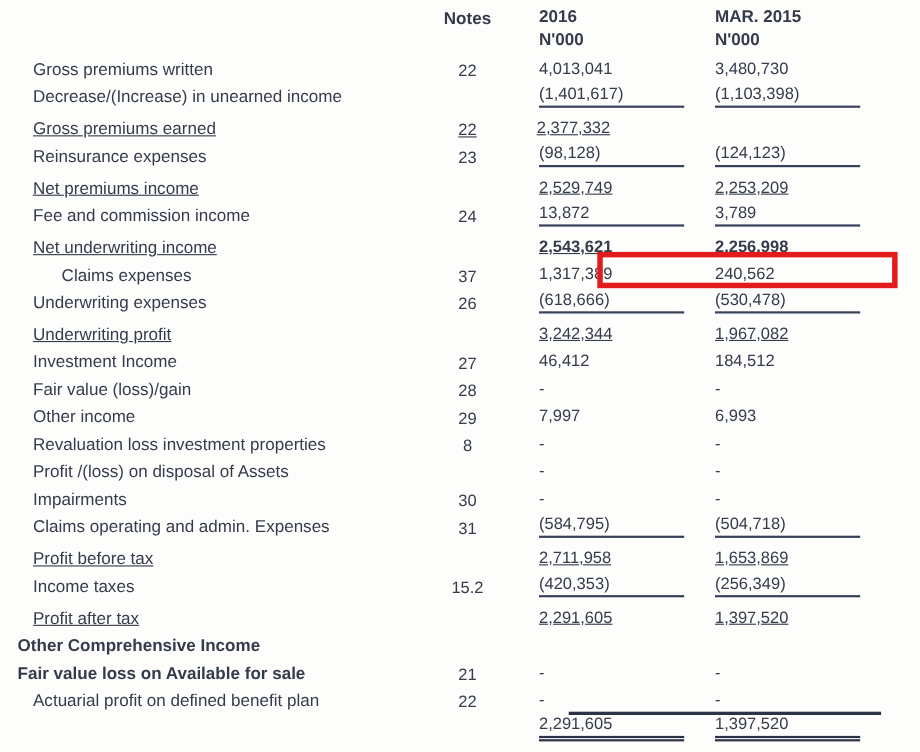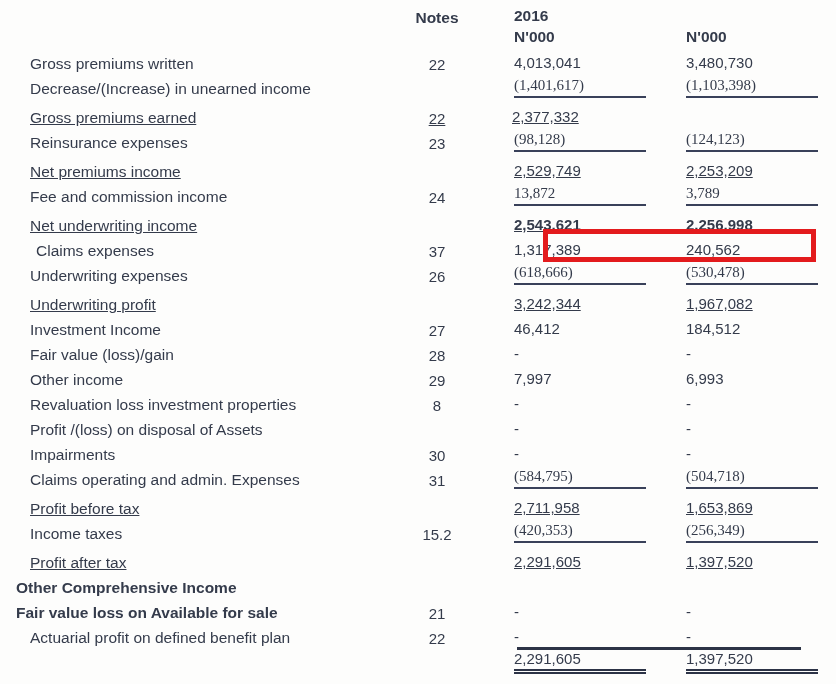--- a/index.html
+++ b/index.html
@@ -21,21 +21,20 @@
     overflow:hidden;
     background:var(--bg);
     box-sizing:border-box;
     padding-top:3px;
   }
   .row{
     display:flex;
     align-items:flex-end;
     height:25px;
     position:relative;
-    gap:12px;
   }
   .row.gap{margin-top:4px;text-decoration:underline;}
   .label{
     flex:0 0 390px;
     box-sizing:border-box;
     padding-left:30px;
     font-size:15.5px;
     white-space:nowrap;
     overflow:hidden;
   }
@@ -53,24 +52,24 @@
   .v1{flex:0 0 132px;margin-left:30px;}
   .v2{flex:0 0 132px;margin-left:28px;}
   .val.num{padding-right:7px;}
   .val.paren{padding-right:0;}
   .val.dash{padding-right:26px;}
   
   .hrow{height:24px;}
   .hrow .label,.hrow .note,.hrow .val{font-weight:bold;font-size:15.5px;}
   .hrow2{height:21px;}
   
-  .row.underline .val{border-bottom:2px solid var(--line);font-family:Liberation Serif, serif;}
+  .row.underline .val{border-bottom:2px solid var(--line);}
   .row.bold-values .val{font-weight:bold;}
   .row.bold-label .label{font-weight:bold;padding-left:16px;}
-  .row.indent .label{padding-left:36px;}
+  .row.indent .label{padding-left:56px;}
   .row.double-below .val{border-bottom:5px double #2c3346;}
   .row.total{margin-top:2px;}
   .top-rule{
     position:absolute;
     left:517px;
     right:35px;
     top:-2px;
     height:3px;
     background:#2c3346;
   }
@@ -88,20 +87,21 @@
 </style>
 </head>
 <body>
 
 <div class="page">
 
   <div class="row hrow">
     <div class="label"></div>
     <div class="note">Notes</div>
     <div class="val v1 num">2016</div>
+    <div class="val v2 num">MAR. 2015</div>
   </div>
   <div class="row hrow hrow2">
     <div class="label"></div>
     <div class="note"></div>
     <div class="val v1 num">N'000</div>
     <div class="val v2 num">N'000</div>
   </div>
 
   <div id="rows">
       <div class="row">

